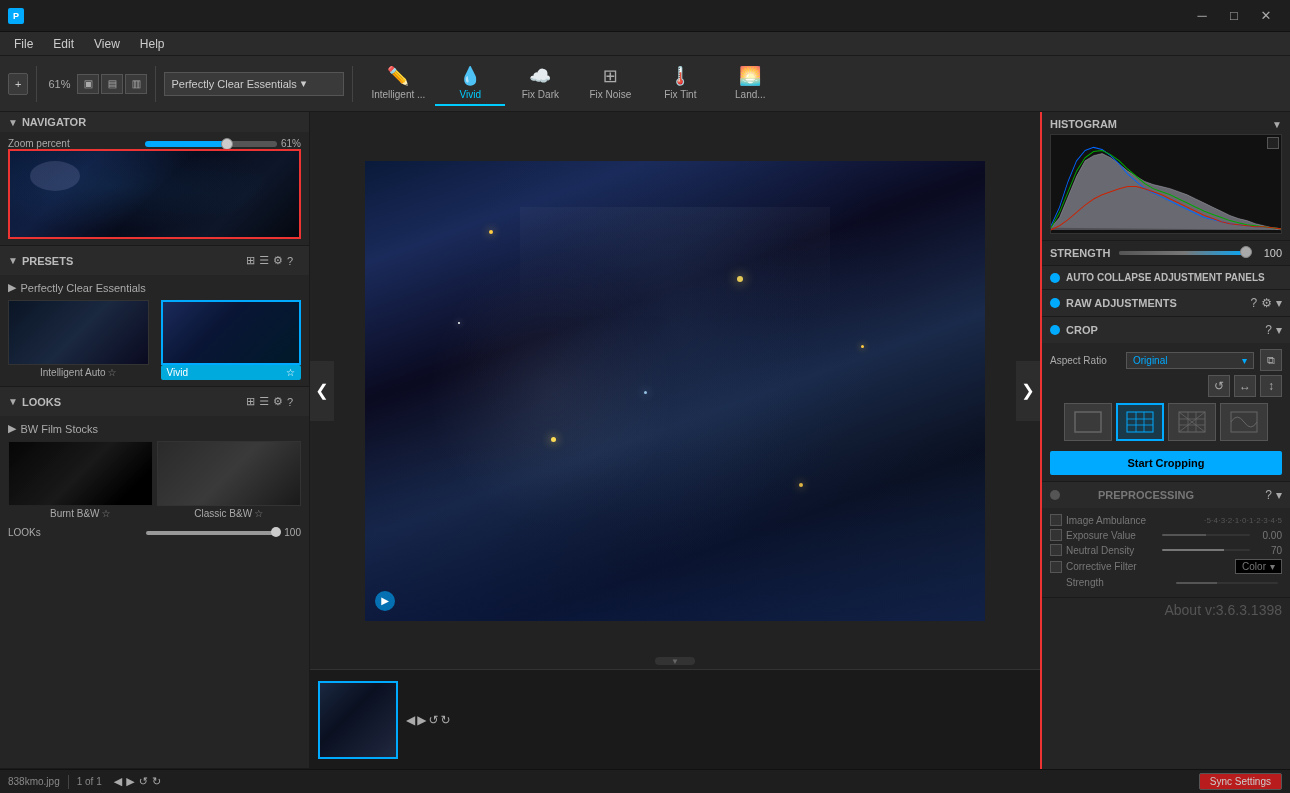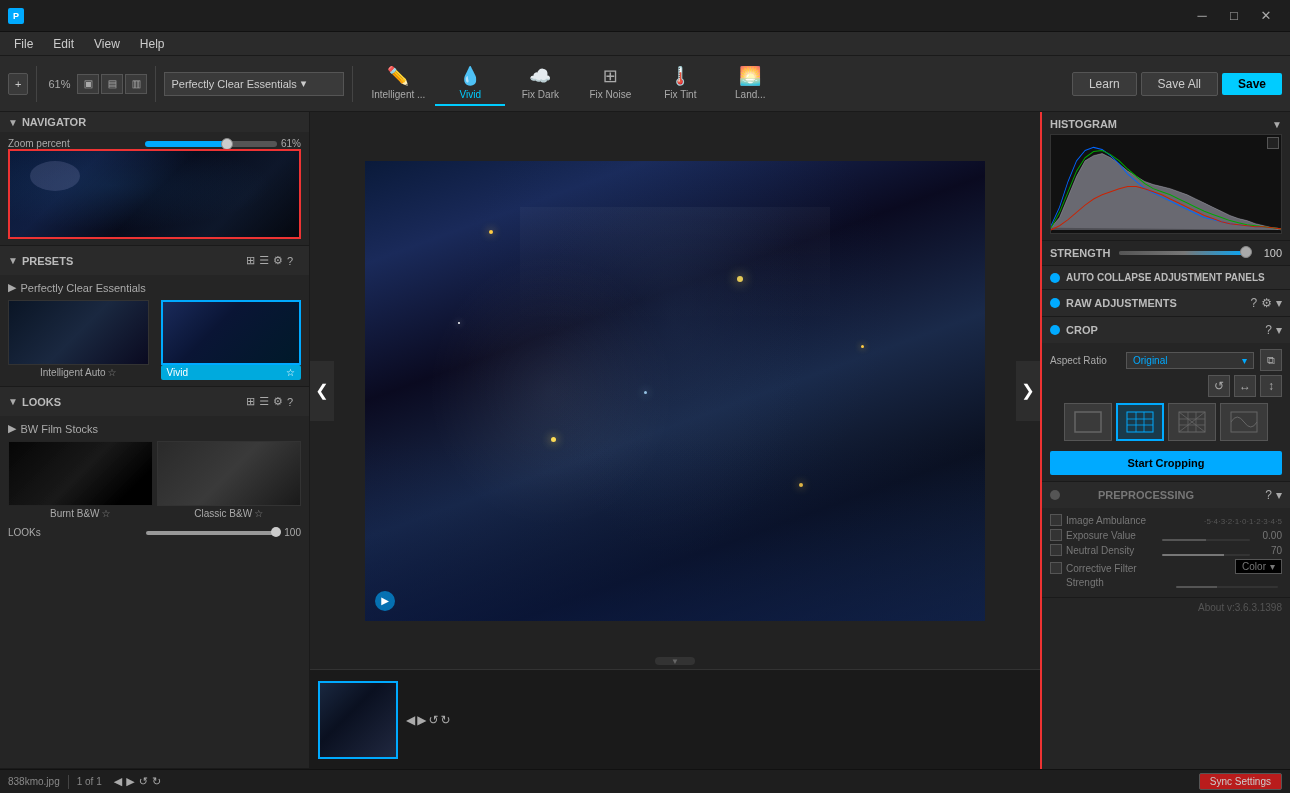--- a/index.html
+++ b/index.html
@@ -134,25 +134,25 @@
     .crop-select { background: #333; border: 1px solid #555; color: #00aaff; padding: 2px 4px; font-size: 10px; flex: 1; cursor: pointer; display: flex; align-items: center; justify-content: space-between; }
     .crop-copy-btn { width: 22px; height: 22px; background: #3a3a3a; border: 1px solid #555; display: flex; align-items: center; justify-content: center; cursor: pointer; color: #aaa; font-size: 11px; }
     .crop-transform-row { display: flex; gap: 4px; justify-content: flex-end; margin-bottom: 6px; }
     .crop-transform-btn { width: 22px; height: 22px; background: #3a3a3a; border: 1px solid #555; display: flex; align-items: center; justify-content: center; cursor: pointer; color: #aaa; font-size: 12px; }
     .crop-grid-row { display: flex; gap: 4px; justify-content: center; margin-bottom: 6px; }
     .crop-grid-btn { width: 48px; height: 38px; background: #3a3a3a; border: 1px solid #555; display: flex; align-items: center; justify-content: center; cursor: pointer; }
     .crop-grid-btn.active { border-color: #00aaff; background: #1a3a4a; }
     .start-crop-btn { width: 100%; background: #00aaff; border: none; color: #000; padding: 6px; cursor: pointer; font-size: 11px; font-weight: bold; border-radius: 2px; margin-top: 4px; }
 
     
-    .preproc-row { display: flex; align-items: flex-end; gap: 4px; margin-bottom: 3px; }
+    .preproc-row { display: flex; align-items: center; gap: 4px; margin-bottom: 3px; }
     .preproc-check { width: 12px; height: 12px; background: #333; border: 1px solid #555; flex-shrink: 0; }
     .preproc-label { color: #777; font-size: 10px; flex: 1; }
     .preproc-val { color: #777; font-size: 10px; min-width: 24px; text-align: right; }
-    .version-text { color: #555; font-size: 10px; text-align: right; padding: 4px 8px; }
+    .version-text { color: #555; font-size: 14px; text-align: right; padding: 4px 8px; }
 
     
     .hist-svg { width: 100%; height: 100%; }
   </style>
 </head>
 <body>
 
 <div id="titlebar">
   <div class="app-icon">P</div>
   <span class="title"></span>
@@ -206,25 +206,20 @@
     <div class="preset-tab">
       <div class="tab-icon">🌡️</div>
       <div class="tab-label">Fix Tint</div>
     </div>
     <div class="preset-tab">
       <div class="tab-icon">🌅</div>
       <div class="tab-label">Land...</div>
     </div>
   </div>
 
-  <div class="action-btns">
-    <button class="btn-learn">Learn</button>
-    <button class="btn-saveall">Save All</button>
-    <button class="btn-save">Save</button>
-  </div>
 </div>
 
 <div id="main">
 
   <div id="left-panel">
 
     <div class="panel-section">
       <div class="panel-header">
         <span class="arrow">▼</span>
         <span class="label">NAVIGATOR</span>

